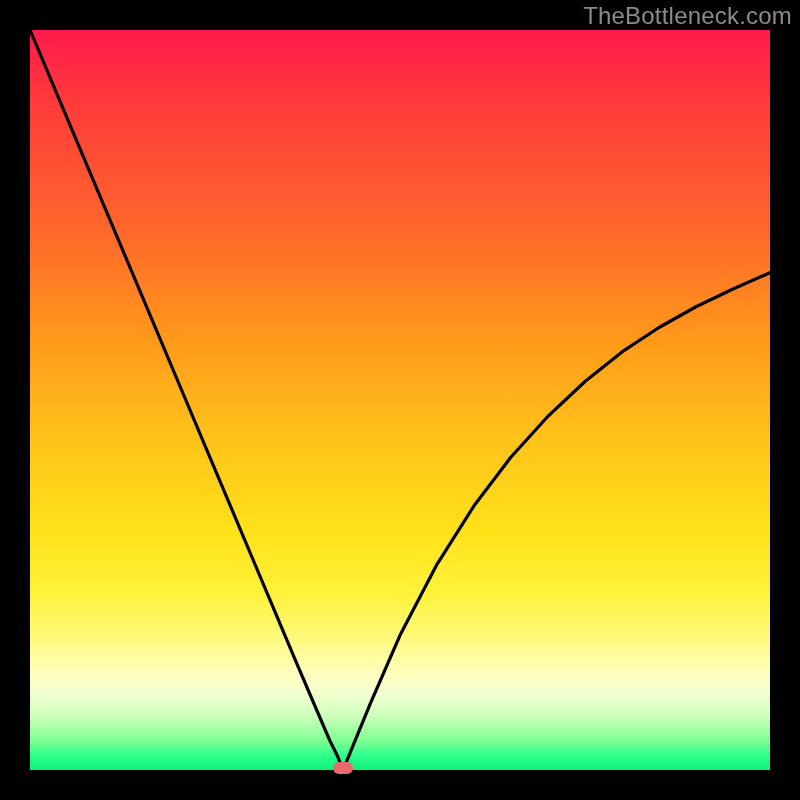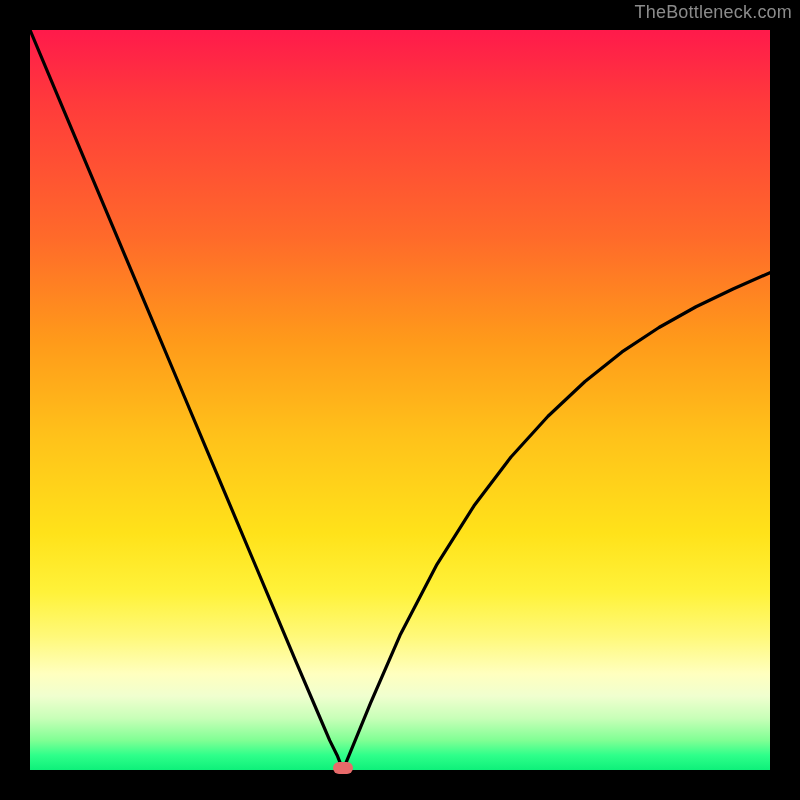--- a/index.html
+++ b/index.html
@@ -55,21 +55,21 @@
     height: 12px;
     background: #e86a6a;
     border-radius: 6px;
     transform: translate(-50%, -50%);
   }
   .watermark {
     position: absolute;
     top: 2px;
     right: 8px;
     color: #8b8b8b;
-    font-size: 18px;
+    font-size: 24px;
     font-weight: 500;
     letter-spacing: 0.2px;
     user-select: none;
   }
 </style>
 </head>
 <body>
 
 <div class="frame">
   <div class="plot-area">

